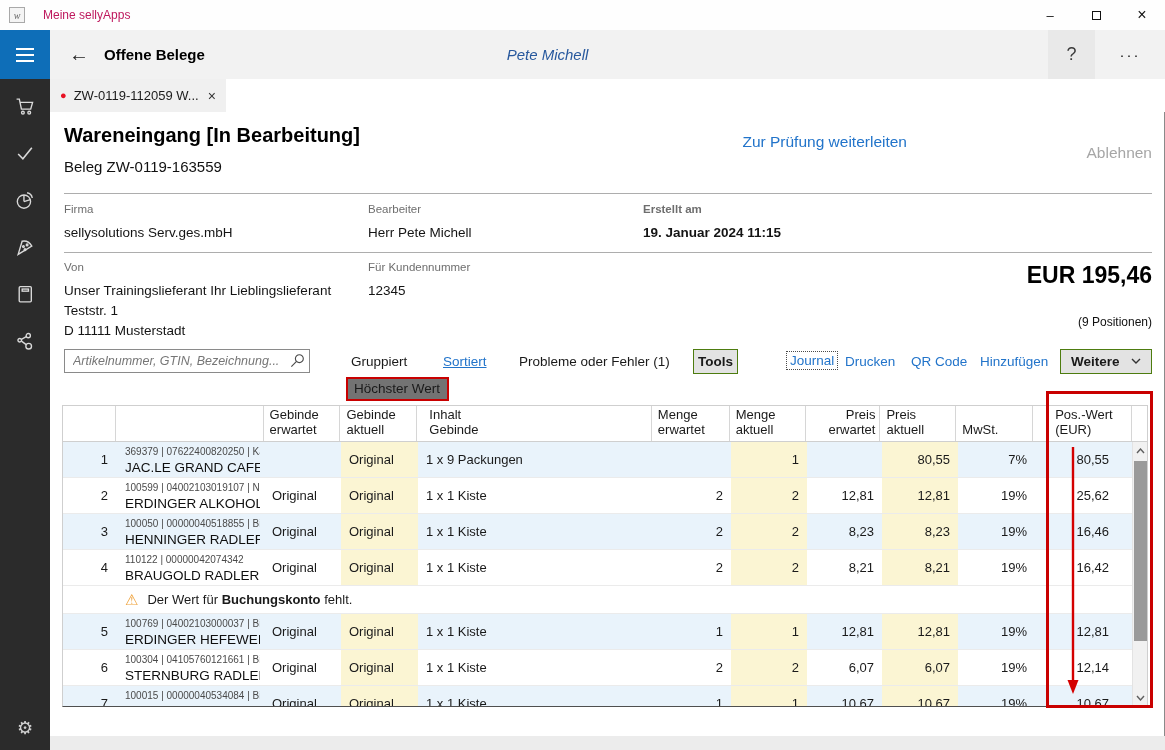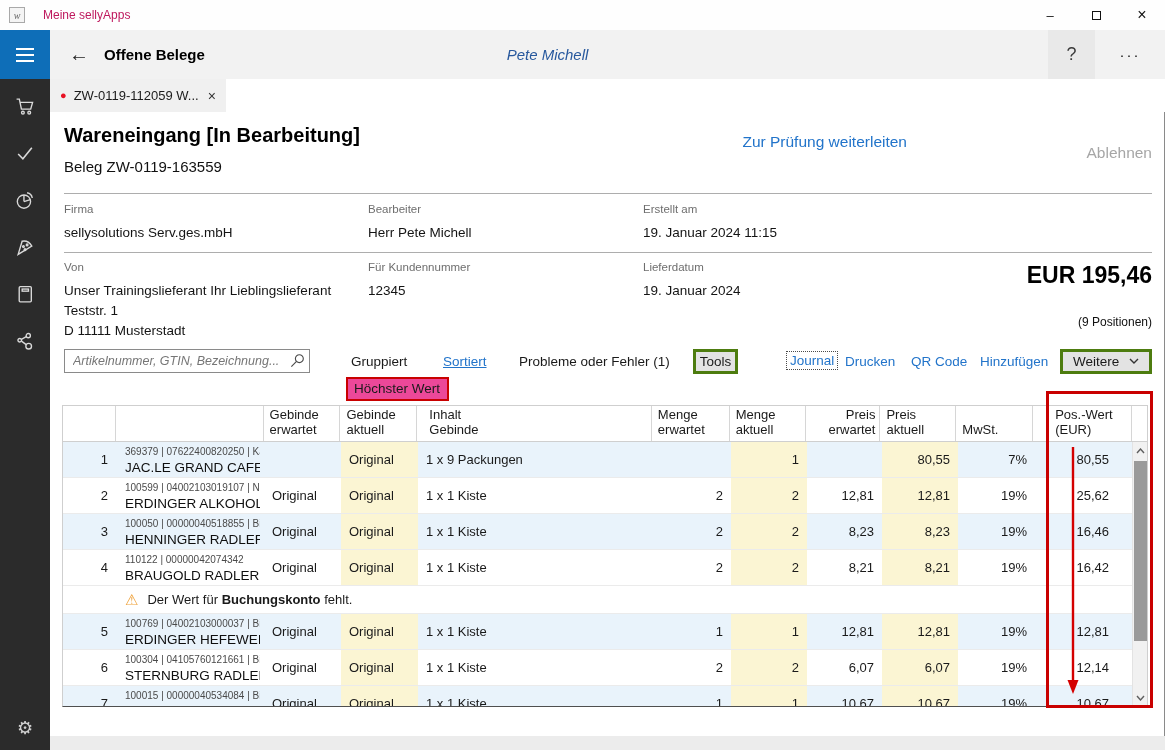--- a/index.html
+++ b/index.html
@@ -65,26 +65,26 @@
 
   .tb-link { position:absolute; top:354px; font-size:13.5px; color:#1a1a1a; cursor:pointer; white-space:nowrap; }
   .tb-group { left:351px; }
   .tb-sort { left:443px; color:#2274ca; text-decoration:underline; }
   .tb-problems { left:519px; }
   .tb-journal { left:786px; color:#2274ca; border:1px dotted #4a4a4a; padding:1px 3px; top:351px; }
   .tb-print { left:845px; color:#2274ca; }
   .tb-qr { left:911px; color:#2274ca; }
   .tb-add { left:980px; color:#2274ca; }
 
-  .btn-gray { position:absolute; top:349px; height:25px; background:#e3e3e3; border:3px solid #4d7c0f; font-size:13.5px; color:#1a1a1a; display:flex; align-items:center; justify-content:center; cursor:pointer; }
+  .btn-gray { position:absolute; top:349px; height:25px; background:#e3e3e3; border:1px solid #4d7c0f; font-size:13.5px; color:#1a1a1a; display:flex; align-items:center; justify-content:center; cursor:pointer;font-weight:bold; }
   .btn-tools { left:693px; width:45px; }
   .btn-weitere { left:1060px; width:92px; justify-content:space-between; padding:0 10px; }
   .btn-weitere svg { stroke:#333; fill:none; stroke-width:1.4; }
 
-  .sort-value { position:absolute; left:346px; top:377px; border:2px solid #c90000; padding:2px 7px 3px 6px; font-size:13.5px; color:#1a1a1a; background:#ec4899; cursor:pointer; }
+  .sort-value { position:absolute; left:346px; top:377px; border:2px solid #c90000; padding:2px 7px 3px 6px; font-size:13.5px; color:#1a1a1a; background:#737373; cursor:pointer; }
 
   
   .table { position:absolute; left:62px; top:405px; width:1086px; height:302px; border:1px solid #cfcfcf; border-bottom:1px solid #4f4f4f; overflow:hidden; background:#fff; }
   .thead { display:flex; height:36px; border-bottom:1px solid #cfcfcf; background:#fff; }
   .th { border-right:1px solid #d6d6d6; font-size:13px; color:#1a1a1a; display:flex; align-items:flex-end; padding:3px 4px 4px 6px; line-height:15px; }
   .th:last-child { border-right:none; }
   .trow { display:flex; height:36px; border-bottom:1px solid #ebebeb; background:#fff; cursor:pointer; }
   .trow.alt { background:#e9f3fb; }
   .td { display:flex; align-items:center; font-size:13px; color:#1a1a1a; overflow:hidden; }
   .td.num { justify-content:flex-end; padding-right:8px; }
@@ -211,40 +211,36 @@
   <div class="divider d1"></div>
 
   <div class="field" style="left:368px; top:203px;">
     <div class="lbl">Bearbeiter</div>
     <div class="val">Herr Pete Michell</div>
   </div>
   <div class="field" style="left:64px; top:203px;">
     <div class="lbl">Firma</div>
     <div class="val">sellysolutions Serv.ges.mbH</div>
   </div>
-  <div class="field" style="left:643px; top:203px;">
+  <div class="field" style="left:643px; top:203px;font-weight:bold;">
     <div class="lbl">Erstellt am</div>
     <div class="val">19. Januar 2024 11:15</div>
   </div>
 
   <div class="divider d2"></div>
 
   <div class="field" style="left:64px; top:261px;">
     <div class="lbl">Von</div>
     <div class="val">Unser Trainingslieferant Ihr Lieblingslieferant</div>
     <div class="val">Teststr. 1</div>
     <div class="val">D 11111 Musterstadt</div>
   </div>
   <div class="field" style="left:368px; top:261px;">
     <div class="lbl">Für Kundennummer</div>
     <div class="val">12345</div>
-  </div>
-  <div class="field" style="left:643px; top:261px;">
-    <div class="lbl">Lieferdatum</div>
-    <div class="val">19. Januar 2024</div>
   </div>
 
   <div class="total">
     <div class="amount">EUR 195,46</div>
     <div class="sub">(9 Positionen)</div>
   </div>
 
   <div class="search-wrap">
     <input type="text" placeholder="Artikelnummer, GTIN, Bezeichnung..." style="">
     <span class="search-ico">

